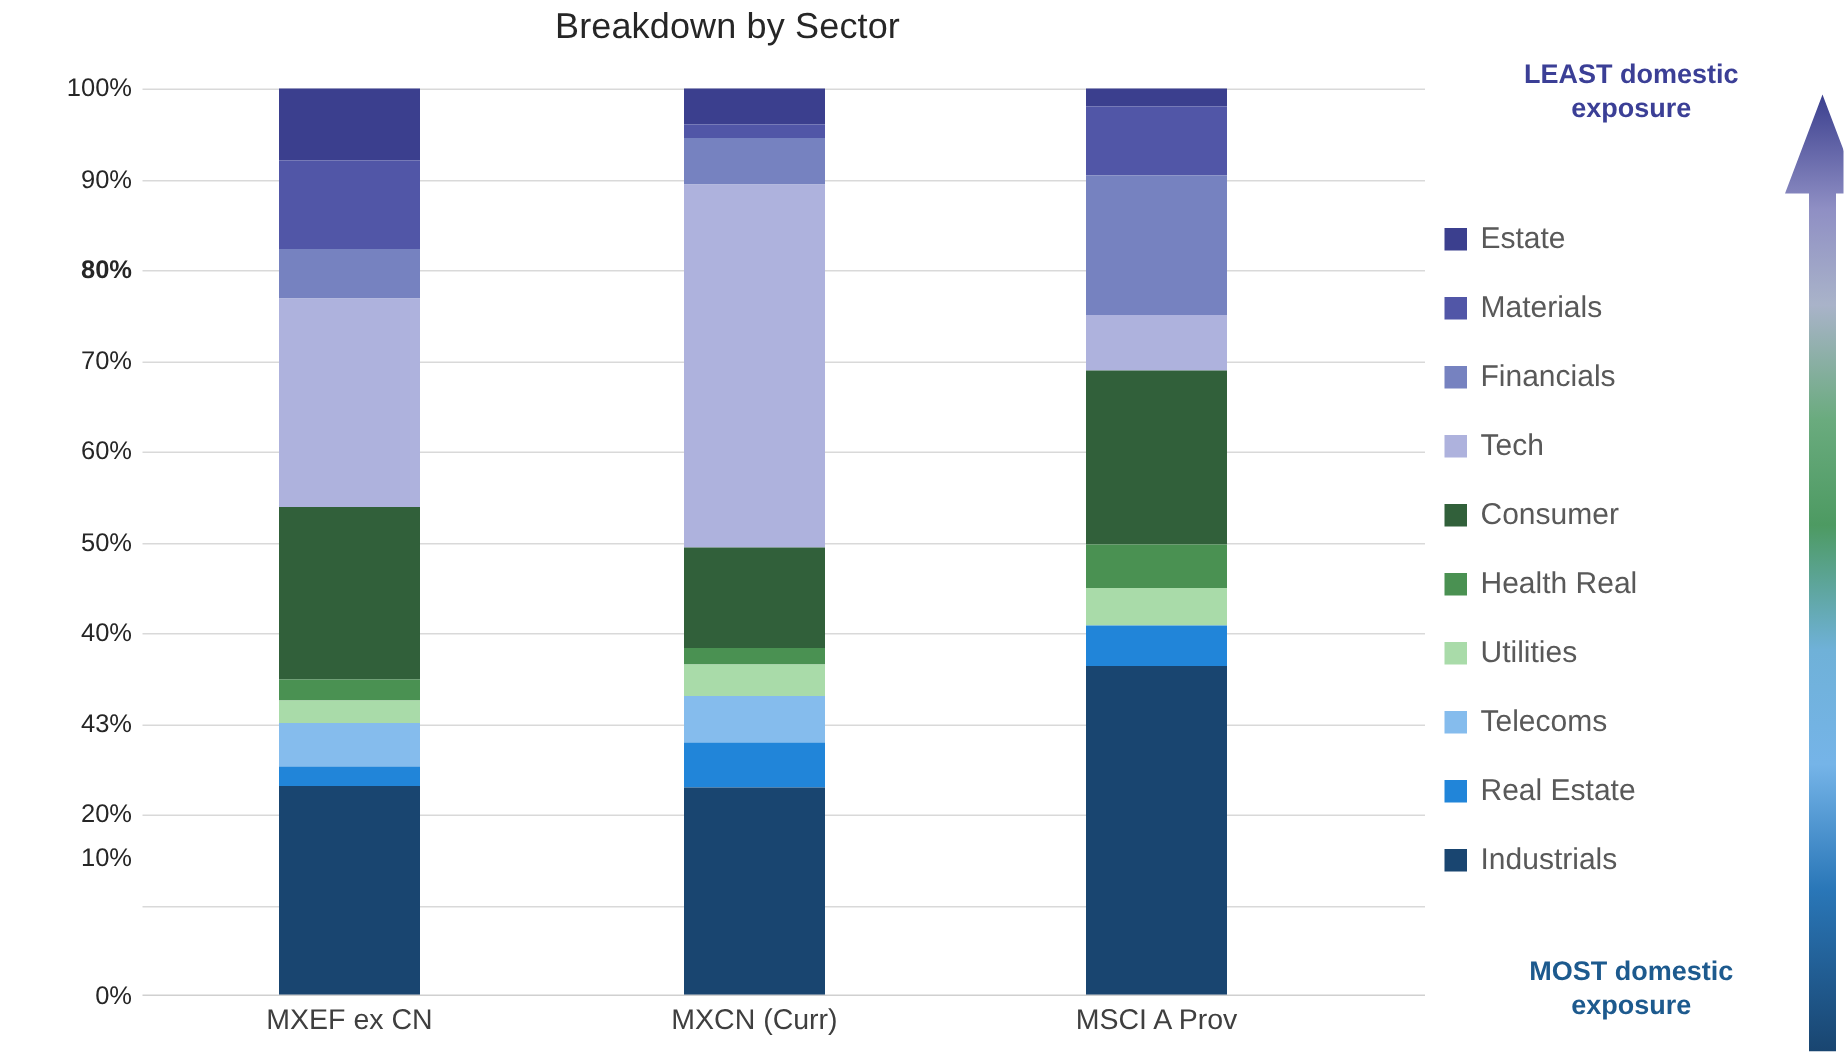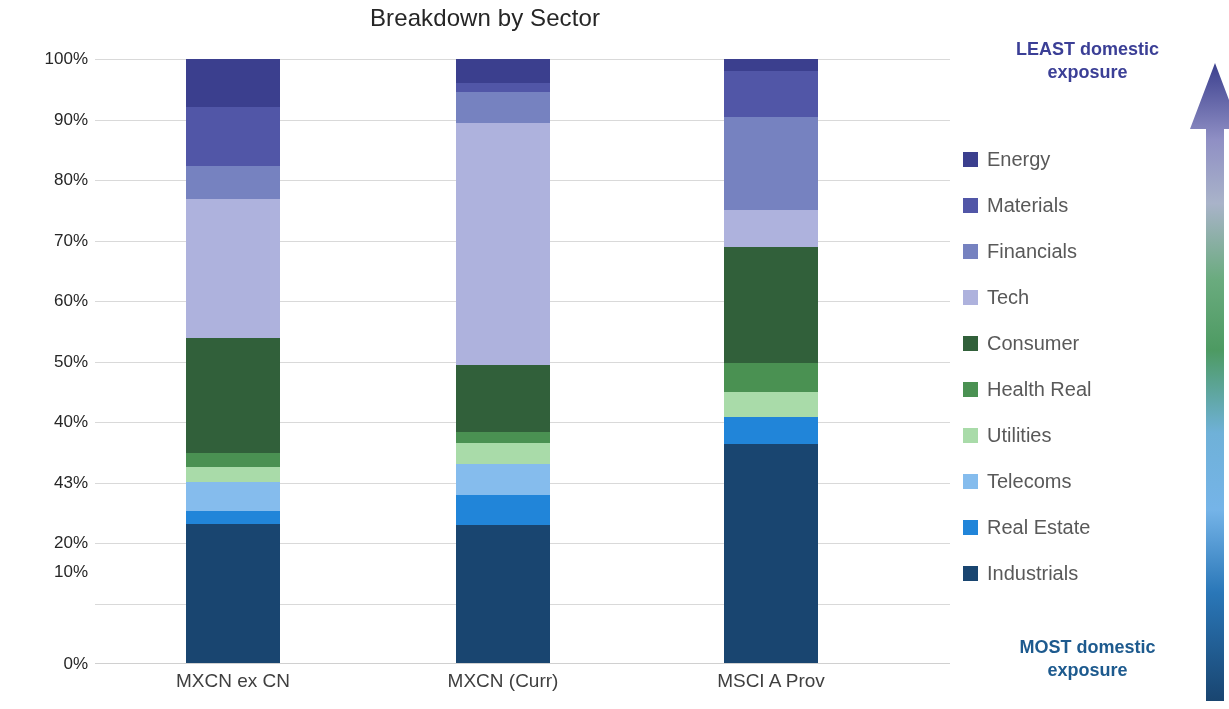--- a/index.html
+++ b/index.html
@@ -116,21 +116,21 @@
 </head>
 <body>
 
 <div id="root">
 
   <div id="chart-title">Breakdown by Sector</div>
 
   <div id="y-axis-labels">
       <div class="ytick" style="top: 0px;">100%</div>
       <div class="ytick" style="top: 60.5px;">90%</div>
-      <div class="ytick" style="top: 121px;">80%</div>
+      <div class="ytick" style="top: 121px; font-weight: bold;">80%</div>
       <div class="ytick" style="top: 181.5px;">70%</div>
       <div class="ytick" style="top: 242px;">60%</div>
       <div class="ytick" style="top: 302.5px;">50%</div>
       <div class="ytick" style="top: 363px;">40%</div>
       <div class="ytick" style="top: 423.5px;">43%</div>
       <div class="ytick" style="top: 484px;">20%</div>
       <div class="ytick" style="top: 513px;">10%</div>
       <div class="ytick" style="top: 605px;">0%</div>
     </div>
 
@@ -181,29 +181,29 @@
           <div class="seg" title="Tech: 6%" style="height: 36.3px; background: rgb(174, 178, 221);"></div>
           <div class="seg" title="Industrials: 15.5%" style="height: 93.775px; background: rgb(118, 130, 192);"></div>
           <div class="seg" title="Materials: 7.5%" style="height: 45.375px; background: rgb(81, 86, 167);"></div>
           <div class="seg" title="Energy: 2%" style="height: 12.1px; background: rgb(59, 63, 142);"></div>
         </div>
       </div>
     <div id="axis-zero"></div>
   </div>
 
   <div id="x-axis-labels">
-      <div class="xtick" style="left: 103px;">MXCN ex CN</div>
+      <div class="xtick" style="left: 103px;">MXEF ex CN</div>
       <div class="xtick" style="left: 373px;">MXCN (Curr)</div>
       <div class="xtick" style="left: 641px;">MSCI A Prov</div>
     </div>
 
   <div id="legend">
       <div class="legend-row">
         <span class="legend-swatch" style="background: rgb(59, 63, 142);"></span>
-        <span class="legend-label">Energy</span>
+        <span class="legend-label">Estate</span>
       </div>
       <div class="legend-row">
         <span class="legend-swatch" style="background: rgb(81, 86, 167);"></span>
         <span class="legend-label">Materials</span>
       </div>
       <div class="legend-row">
         <span class="legend-swatch" style="background: rgb(118, 130, 192);"></span>
         <span class="legend-label">Financials</span>
       </div>
       <div class="legend-row">

